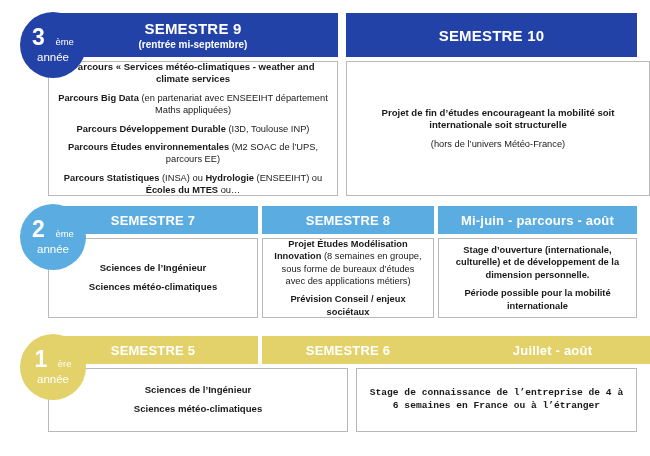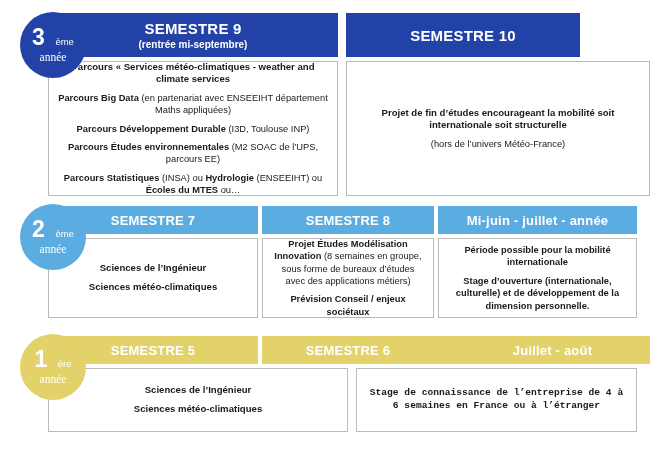--- a/index.html
+++ b/index.html
@@ -44,21 +44,20 @@
     letter-spacing: -0.5px;
   }
   .badge .ord {
     font-size: 9.5px;
     font-weight: normal;
     margin-left: 11px;
   }
   .badge .annee {
     font-size: 11.5px;
     margin-top: 3px;
-    font-family: Liberation Serif, serif;
   }
   .badge-y3 { background: #2342A8; }
   .badge-y2 { background: #5BACE0; }
   .badge-y1 { background: #E3D269; }
 
   
   .hdr {
     position: absolute;
     color: #ffffff;
     display: flex;
@@ -120,21 +119,21 @@
         <span class="ord">ème</span>
     </span>
     <span class="annee">année</span>
   </div>
 
   <div class="hdr hdr-y3" style="left:48px; top:13px; width:290px; height:44px;">
     <div class="t1">SEMESTRE 9</div>
     <div class="t2">(rentrée mi-septembre)</div>
   </div>
 
-  <div class="hdr hdr-y3" style="left:346px; top:13px; width:234px; height:44px;">
+  <div class="hdr hdr-y3" style="left:346px; top:13px; width:291px; height:44px;">
     <div class="t1">SEMESTRE 10</div>
   </div>
 
   <div class="box" style="left:48px; top:61px; width:290px; height:135px;">
     <p class="b lg"><b>Parcours «  Services météo-climatiques - weather and climate services</b></p>
     <p><b>Parcours Big Data</b><span> (en partenariat avec ENSEEIHT département Maths appliquées)</span></p>
     <p><b>Parcours Développement Durable</b><span> (I3D, Toulouse INP)</span></p>
     <p><b>Parcours Études environnementales</b><span> (M2 SOAC de l’UPS, parcours EE)</span></p>
     <p><b>Parcours Statistiques</b><span> (INSA) ou </span><b>Hydrologie</b><span> (ENSEEIHT) ou </span><b>Écoles du MTES</b><span> ou…</span></p>
   </div>
@@ -152,36 +151,36 @@
     <span class="annee">année</span>
   </div>
 
   <div class="hdr hdr-y2" style="left:48px; top:206px; width:210px; height:28px;">
     <div class="t1">SEMESTRE 7</div>
   </div>
   <div class="hdr hdr-y2" style="left:262px; top:206px; width:172px; height:28px;">
     <div class="t1">SEMESTRE 8</div>
   </div>
   <div class="hdr hdr-y2" style="left:438px; top:206px; width:199px; height:28px;">
-    <div class="t1">Mi-juin - juillet - année</div>
+    <div class="t1">Mi-juin - parcours - août</div>
   </div>
 
   <div class="box" style="left:48px; top:238px; width:210px; height:80px;">
     <p class="b lg"><b>Sciences de l’Ingénieur</b></p>
     <p class="b lg"><b>Sciences météo-climatiques</b></p>
   </div>
 
   <div class="box" style="left:262px; top:238px; width:172px; height:80px;">
     <p><b>Projet Études Modélisation Innovation</b><span> (8 semaines en groupe, sous forme de bureaux d’études avec des applications métiers)</span></p>
     <p class="b"><b>Prévision Conseil / enjeux sociétaux</b></p>
   </div>
 
   <div class="box" style="left:438px; top:238px; width:199px; height:80px;">
+    <p class="b"><b>Stage d’ouverture (internationale, culturelle) et de développement de la dimension personnelle.</b></p>
     <p class="b"><b>Période possible pour la mobilité internationale</b></p>
-    <p class="b"><b>Stage d’ouverture (internationale, culturelle) et de développement de la dimension personnelle.</b></p>
   </div>
 
   <div class="badge badge-y1" style="left:20px; top:334px; width:66px; height:66px;">
     <span class="num-line">
       <span class="num">1</span>
         <span class="ord">ère</span>
     </span>
     <span class="annee">année</span>
   </div>
 

